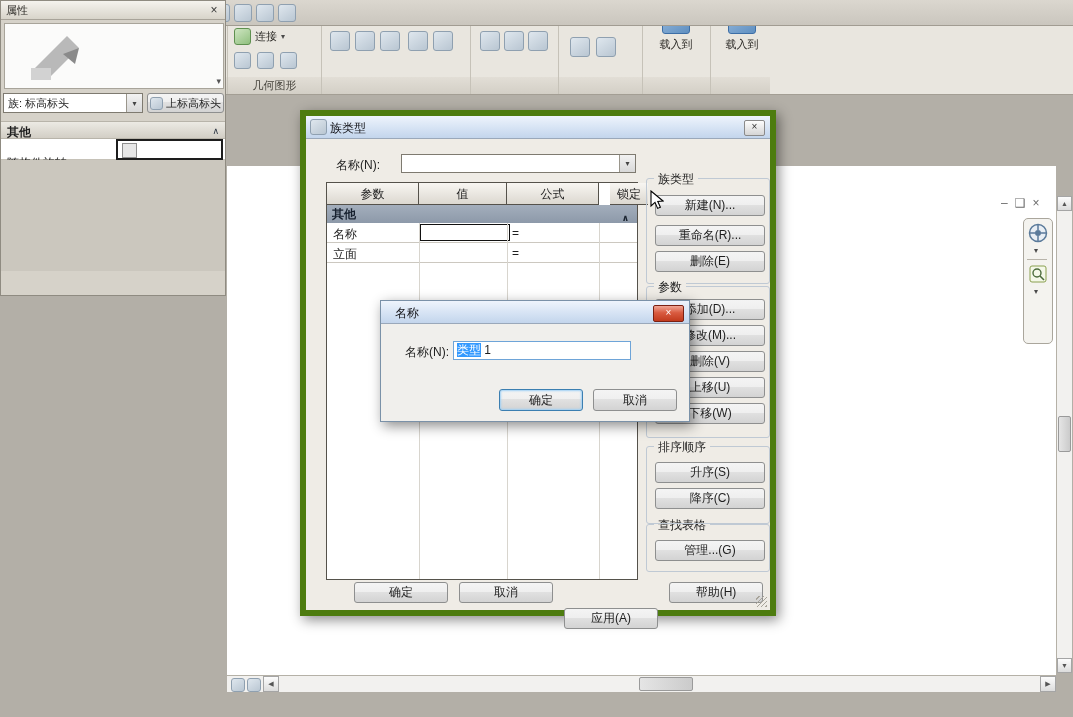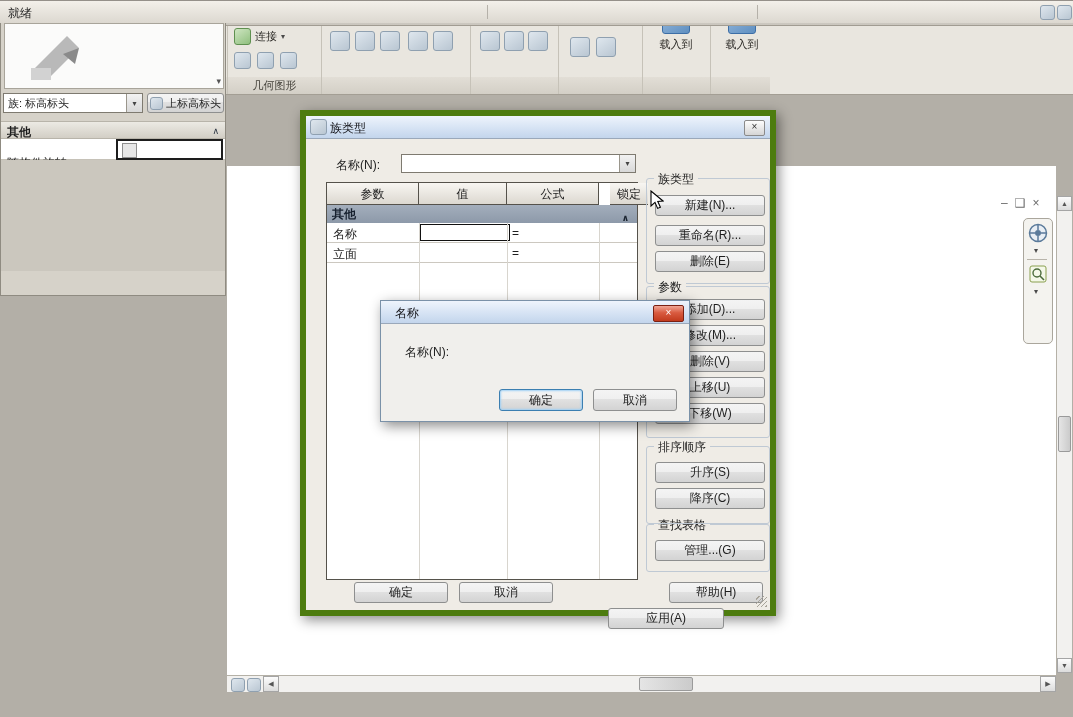--- a/index.html
+++ b/index.html
@@ -403,27 +403,20 @@
     </div>
     <div class="prow">
       <span style="position:absolute;left:6px;top:16px;">随构件旋转</span>
       <span class="vcell">
         <span class="checkbox" style="position:absolute;left:4px;top:2px;"></span>
       </span>
     </div>
     <div style="position:absolute;left:0;top:159px;width:100%;height:111px;background:#cbc7be;"></div>
   </div>
 
-  <div id="statusbar" class="abs">
-    <span style="position:absolute;left:8px;top:4px;">就绪</span>
-    <span style="position:absolute;left:487px;top:4px;width:1px;height:14px;background:#b5b1a9;"></span>
-    <span style="position:absolute;left:757px;top:4px;width:1px;height:14px;background:#b5b1a9;"></span>
-    <span class="ph" style="position:absolute;left:1040px;top:4px;width:13px;height:13px;"></span>
-    <span class="ph" style="position:absolute;left:1057px;top:4px;width:13px;height:13px;"></span>
-  </div>
 
   <div id="ftd" class="abs dialog">
     <div class="dtitle">
       <span class="ph" style="position:absolute;left:4px;top:3px;width:15px;height:14px;"></span>
       <span class="txt">族类型</span>
       <span class="dclose">×</span>
     </div>
     <span style="position:absolute;left:30px;top:41px;">名称(N):</span>
     <div class="combo" style="left:95px;top:38px;width:235px;height:19px;">
       <span class="cbtn">▾</span>
@@ -474,31 +467,34 @@
     </div>
 
     <div class="gbox" style="left:340px;top:330px;width:122px;height:76px;">
       <span class="glabel">排序顺序</span>
       <div class="win-btn gbtn" style="top:15px;">升序(S)</div>
       <div class="win-btn gbtn" style="top:41px;">降序(C)</div>
     </div>
 
     <div class="win-btn" style="left:48px;top:466px;width:94px;height:21px;">确定</div>
     <div class="win-btn" style="left:153px;top:466px;width:94px;height:21px;">取消</div>
-    <div class="win-btn" style="left:258px;top:492px;width:116px;height:21px;margin-left:44px;">应用(A)</div>
+    <div class="win-btn" style="left:258px;top:492px;width:94px;height:21px;">应用(A)</div>
     <div class="win-btn" style="left:363px;top:466px;width:94px;height:21px;">帮助(H)</div>
     <div class="grip"></div>
   </div>
 
   <div id="nd" class="abs dialog">
     <div class="dtitle">
       <span class="txt" style="left:14px;">名称</span>
       <span class="dclose-red">×</span>
     </div>
     <span style="position:absolute;left:24px;top:43px;">名称(N):</span>
+    <div id="name-input">
+      <span class="sel">类型</span><span> 1</span>
+    </div>
     <div class="win-btn defbtn" style="left:118px;top:88px;width:84px;height:22px;">确定</div>
     <div class="win-btn" style="left:212px;top:88px;width:84px;height:22px;">取消</div>
   </div>
 
   <svg class="abs" style="left:650px;top:190px;z-index:100;" width="14" height="20" viewBox="0 0 14 20">
     <path d="M1 1 L1 16 L5 12.4 L7.6 18.4 L10.4 17.2 L7.8 11.4 L13 11 Z" fill="#fff" stroke="#000" stroke-width="1.1"></path>
   </svg>
 
 </div>
 

